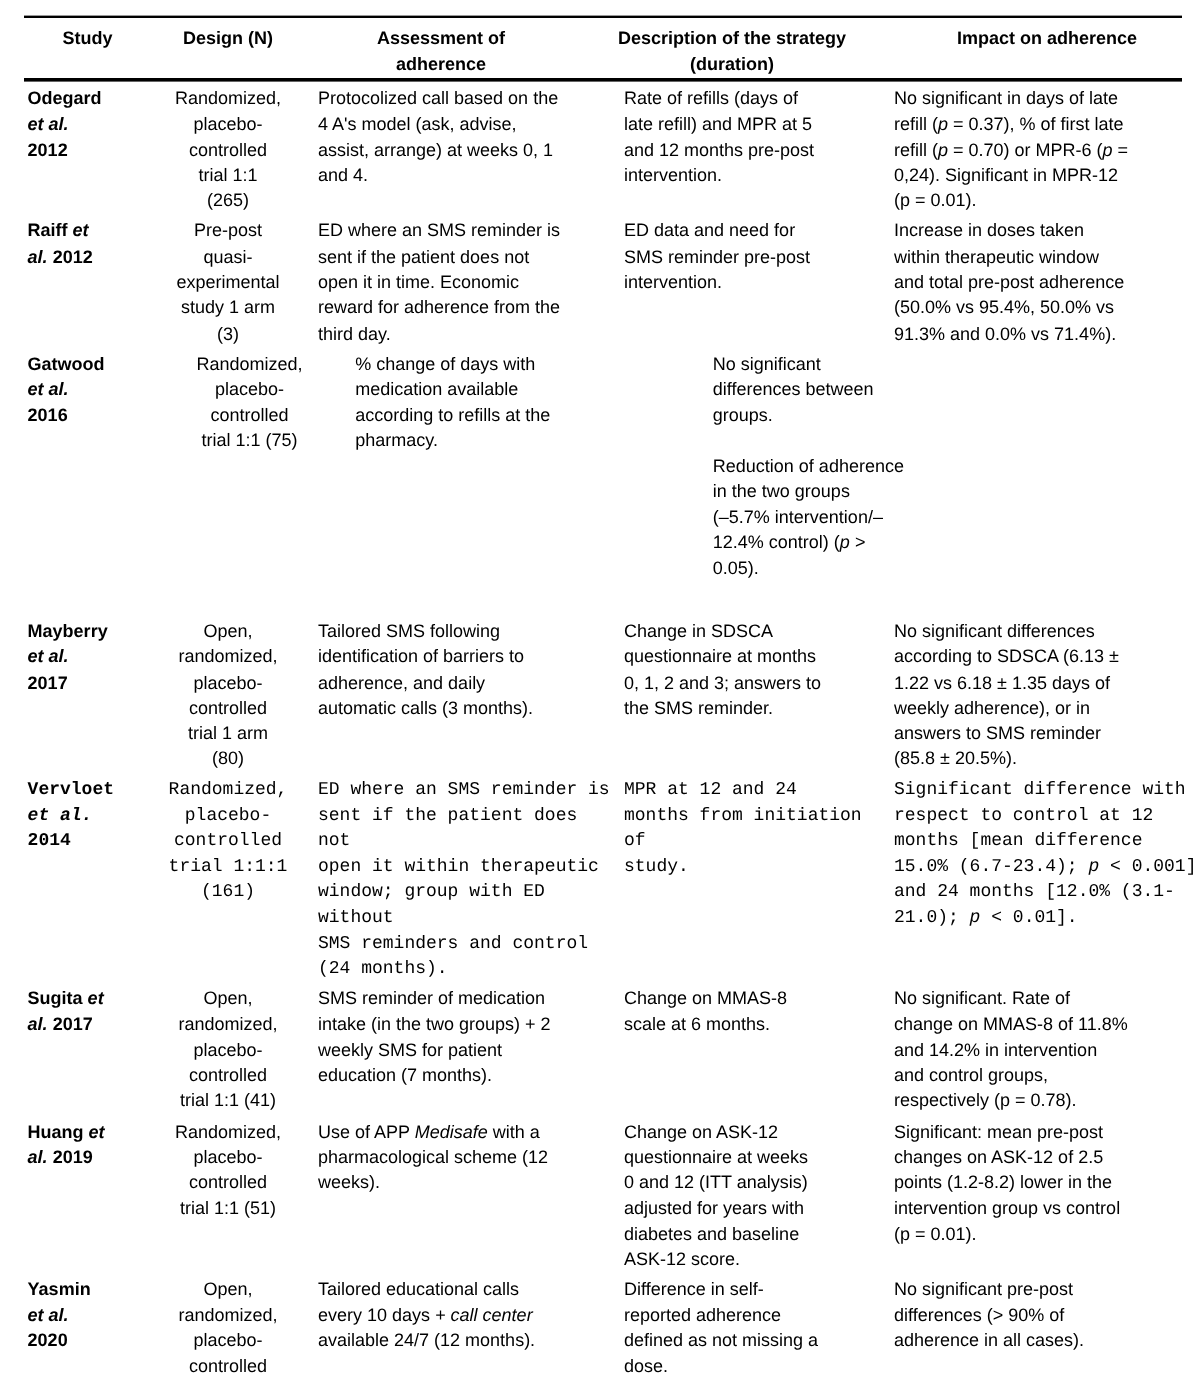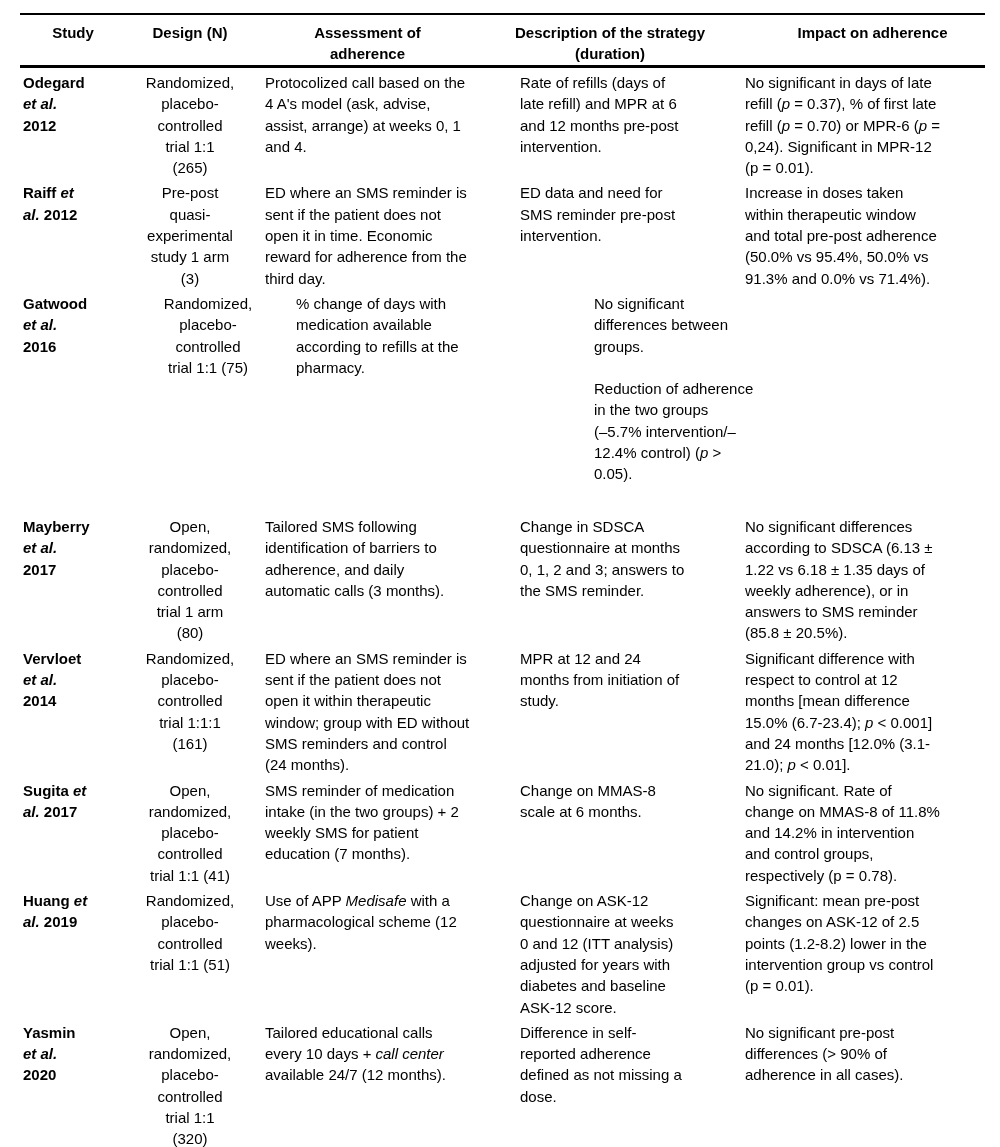--- a/index.html
+++ b/index.html
@@ -46,21 +46,21 @@
   .thead .c-design     { text-align: center; }
   .thead .c-description{ text-align: center; }
   .thead .c-assessment { text-align: center; }
   .thead .c-impact     { text-align: center; }
   .indented { padding-left: 55px; }
   
   .r0 { min-height: 107px; }
   .r1 { min-height: 107px; }
   .r2 { min-height: 223px; gap: 18px; }
   .r3 { min-height: 128px; }
-  .r4 { min-height: 128px; }
+  .r4 { min-height: 128px; font-family: Liberation Mono, monospace; }
   .r5 { min-height: 107px; }
   .r6 { min-height: 128px; }
   .r7 { min-height: 124px; }
 </style>
 </head>
 <body>
 
 <div class="page">
   <div class="paper-table">
 
@@ -81,21 +81,21 @@
       <div class="cell c-design">Randomized,
 placebo-
 controlled
 trial 1:1
 (265)</div>
       <div class="cell c-description">Protocolized call based on the
 4 A's model (ask, advise,
 assist, arrange) at weeks 0, 1
 and 4.</div>
       <div class="cell c-assessment">Rate of refills (days of
-late refill) and MPR at 6
+late refill) and MPR at 5
 and 12 months pre-post
 intervention.</div>
       <div class="cell c-impact">No significant in days of late
 refill (<i>p</i> = 0.37), % of first late
 refill (<i>p</i> = 0.70) or MPR-6 (<i>p</i> =
 0,24). Significant in MPR-12
 (p = 0.01).</div>
     </div>
 
     <div class="trow r1">

